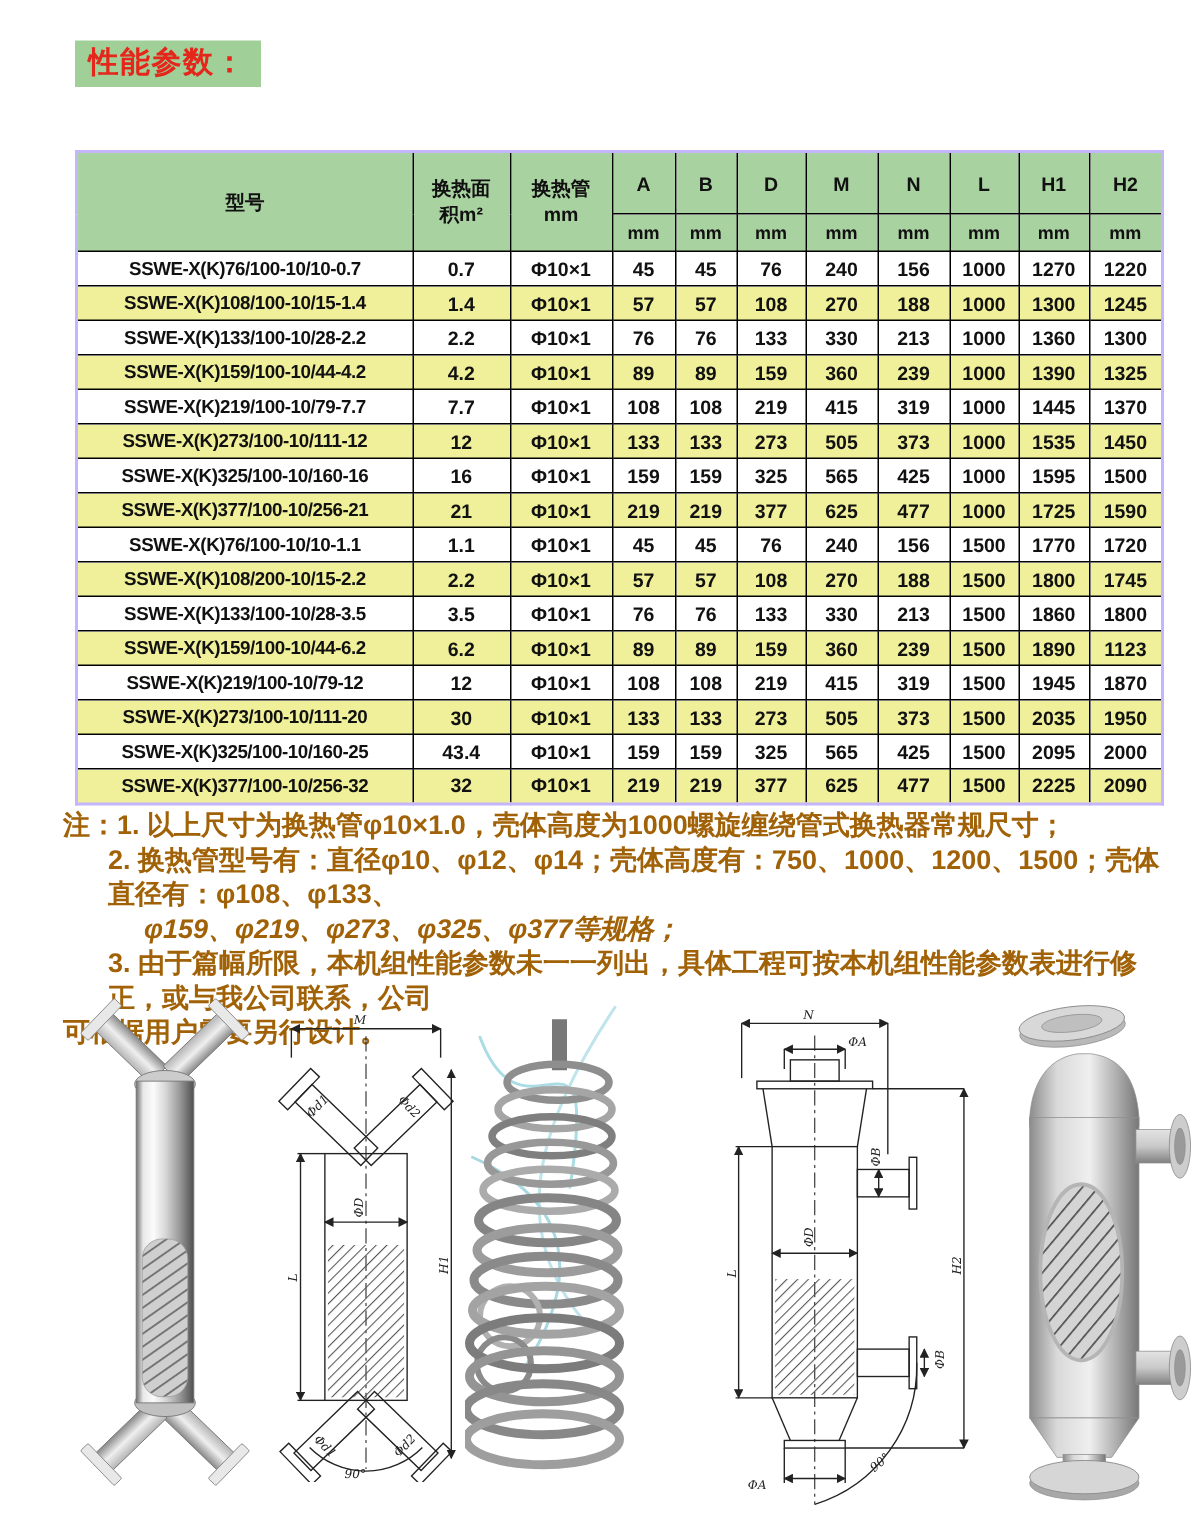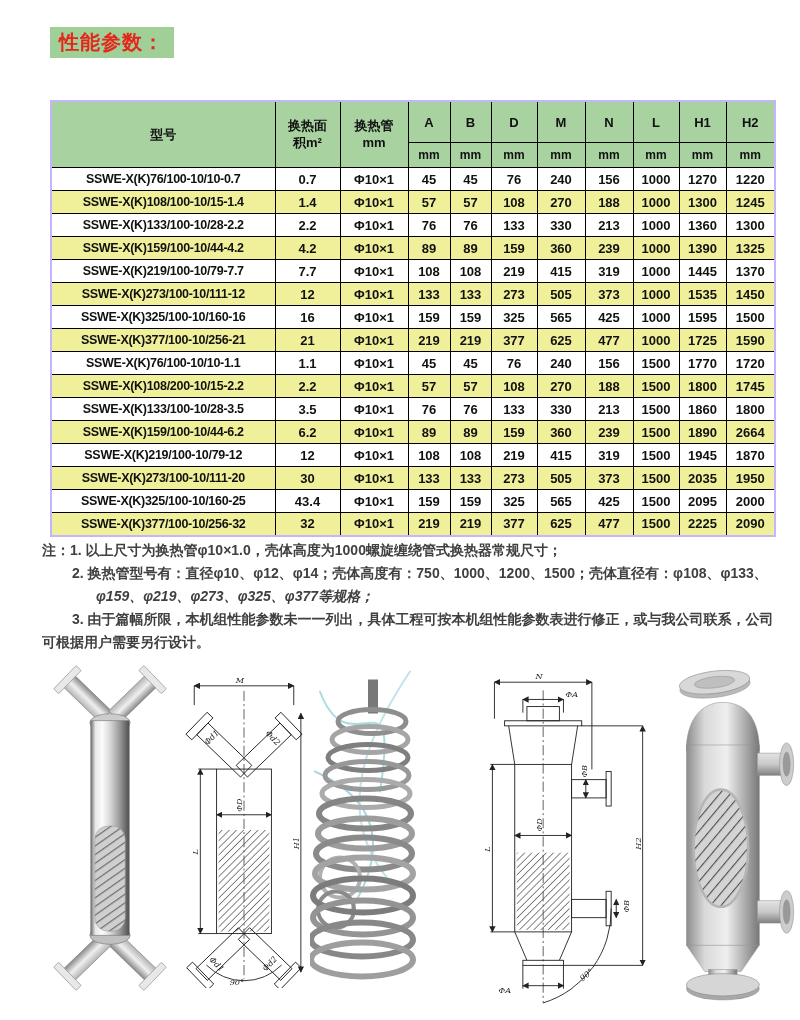--- a/index.html
+++ b/index.html
@@ -20,22 +20,22 @@
   .perf thead tr.letters th{height:40px;}
   .perf thead tr.units th{height:24px;font-size:12px;}
   th.h-model{font-size:15px;}
   th.h-two{font-size:13px;white-space:pre-line;line-height:1.3;}
   .perf tbody tr{height:23px;background:#ffffff;}
   .perf tbody tr:nth-child(even){background:#f0f09a;}
   .perf tbody td{font-size:13px;}
   .perf tbody td.model{font-size:12.5px;letter-spacing:-0.3px;}
 
   
-  .notes{position:absolute;left:30px;top:539px;width:748px;font-size:14px;
-         font-weight:bold;line-height:23px;color:#404040;}
+  .notes{position:absolute;left:30px;top:539px;width:748px;font-size:18px;
+         font-weight:bold;line-height:23px;color:#a16207;}
   .notes p{margin:0;}
   .ind1{padding-left:30px;}
   .ind2{padding-left:54px;font-style:italic;}
 
   
   .fig{position:absolute;}
   .f1{left:32px; top:656px;width:132px;height:344px;}
   .f2{left:166px;top:672px;width:132px;height:316px;}
   .f3{left:298px;top:650px;width:112px;height:338px;}
   .f4{left:460px;top:668px;width:188px;height:340px;}
@@ -241,21 +241,21 @@
           <td class="model">SSWE-X(K)159/100-10/44-6.2</td>
           <td>6.2</td>
           <td>Φ10×1</td>
           <td>89</td>
           <td>89</td>
           <td>159</td>
           <td>360</td>
           <td>239</td>
           <td>1500</td>
           <td>1890</td>
-          <td>2664</td>
+          <td>1123</td>
         </tr>
         <tr>
           <td class="model">SSWE-X(K)219/100-10/79-12</td>
           <td>12</td>
           <td>Φ10×1</td>
           <td>108</td>
           <td>108</td>
           <td>219</td>
           <td>415</td>
           <td>319</td>

